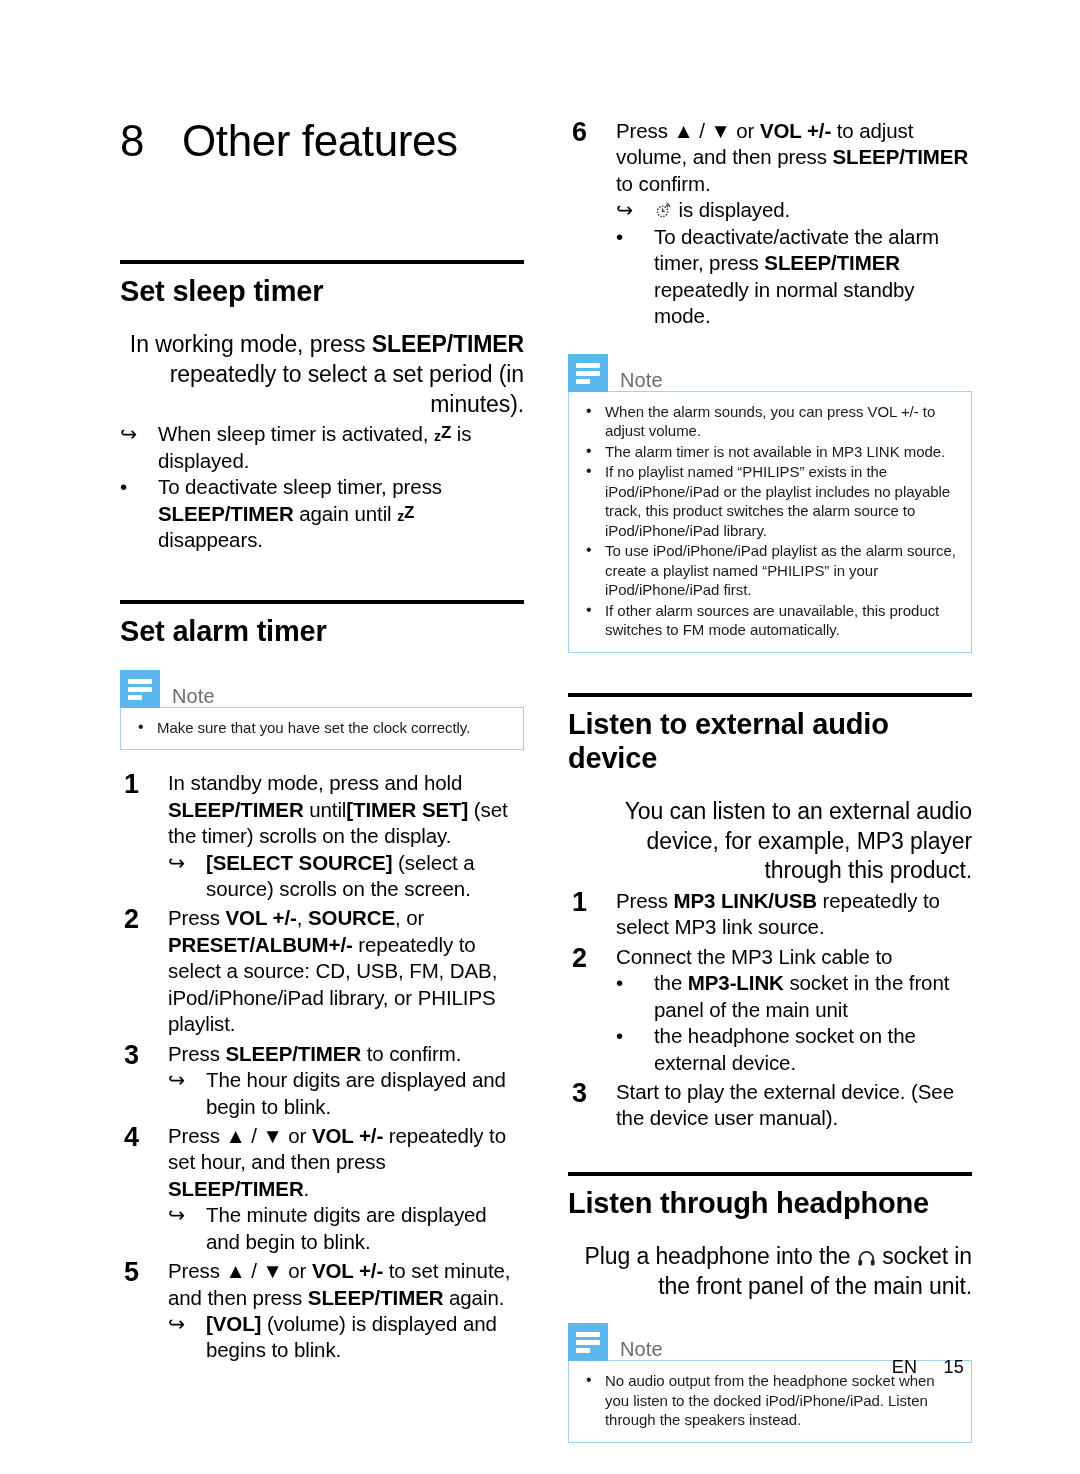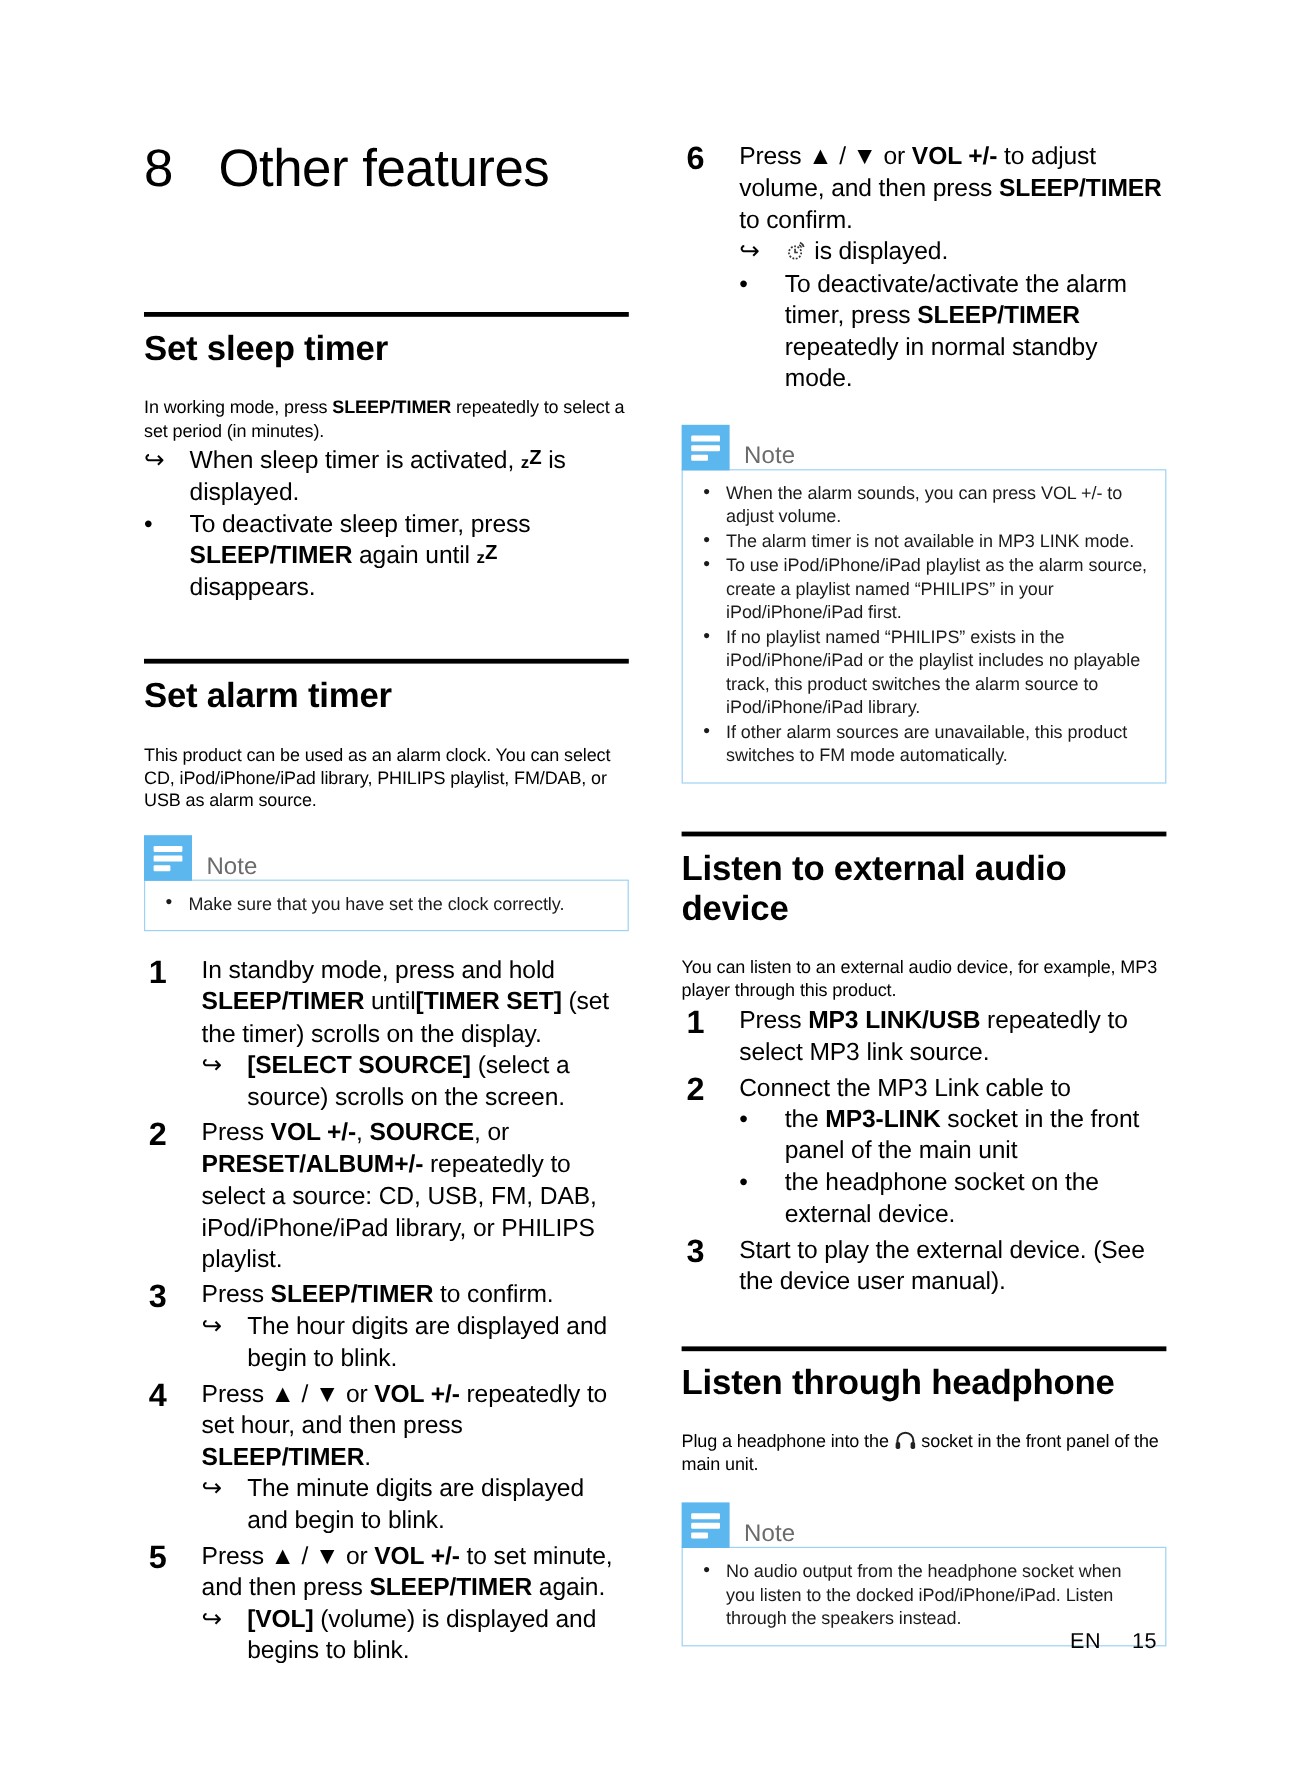--- a/index.html
+++ b/index.html
@@ -55,24 +55,25 @@
     font-weight: 700;
     letter-spacing: -0.2px;
     margin: 0 0 22px 0;
     line-height: 1.18;
   }
   .sec-block { margin-top: 34px; }
   .sec-block.first { margin-top: 0; }
 
   
   p.body {
-    font-size: 15px;
+    font-size: 23px;
     line-height: 1.29;
     margin: 0 0 2px 0;
     letter-spacing: -0.1px;
+    text-align: right;
   }
   b, .b { font-weight: 700; }
 
   
   ol.steps {
     list-style: none;
     margin: 0;
     padding: 0;
   }
   ol.steps > li {
@@ -247,21 +248,20 @@
           <span class="mk dot">•</span>
           <span>To deactivate sleep timer, press </span><b>SLEEP/TIMER</b><span> again until </span><span class="glyph-sleep"><span class="z-lo">z</span><span class="z-hi">Z</span></span><span> disappears.</span>
         </li>
       </ul>
     </div>
 
     <div class="sec-block" style="margin-top:46px;">
       <div class="rule"></div>
       <h2 class="section">Set alarm timer</h2>
 
-      <p class="body">This product can be used as an alarm clock. You can select CD, iPod/iPhone/iPad library, PHILIPS playlist, FM/DAB, or USB as alarm source.</p>
 
       <div class="note">
         <div class="note-tab">
           <span class="note-icon">
               <i class="l1"></i>
               <i class="l2"></i>
               <i class="l3"></i>
             </span>
           <span class="note-title">Note</span>
         </div>
@@ -358,22 +358,22 @@
             <i class="l1"></i>
             <i class="l2"></i>
             <i class="l3"></i>
           </span>
         <span class="note-title">Note</span>
       </div>
       <div class="note-body">
         <ul>
           <li>When the alarm sounds, you can press VOL +/- to adjust volume.</li>
           <li>The alarm timer is not available in MP3 LINK mode.</li>
+          <li>If no playlist named “PHILIPS” exists in the iPod/iPhone/iPad or the playlist includes no playable track, this product switches the alarm source to iPod/iPhone/iPad library.</li>
           <li>To use iPod/iPhone/iPad playlist as the alarm source, create a playlist named “PHILIPS” in your iPod/iPhone/iPad first.</li>
-          <li>If no playlist named “PHILIPS” exists in the iPod/iPhone/iPad or the playlist includes no playable track, this product switches the alarm source to iPod/iPhone/iPad library.</li>
           <li>If other alarm sources are unavailable, this product switches to FM mode automatically.</li>
         </ul>
       </div>
     </div>
 
     <div class="sec-block" style="margin-top:40px;">
       <div class="rule"></div>
       <h2 class="section">Listen to external audio device</h2>
 
       <p class="body">You can listen to an external audio device, for example, MP3 player through this product.</p>

